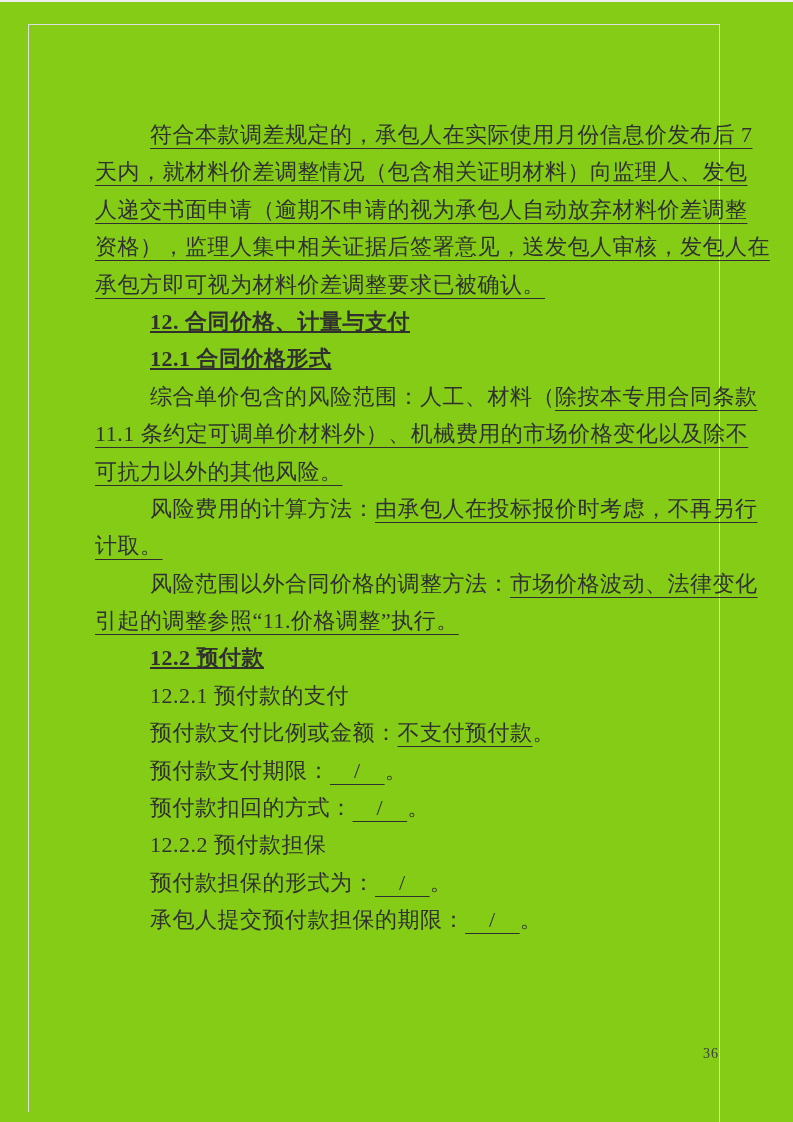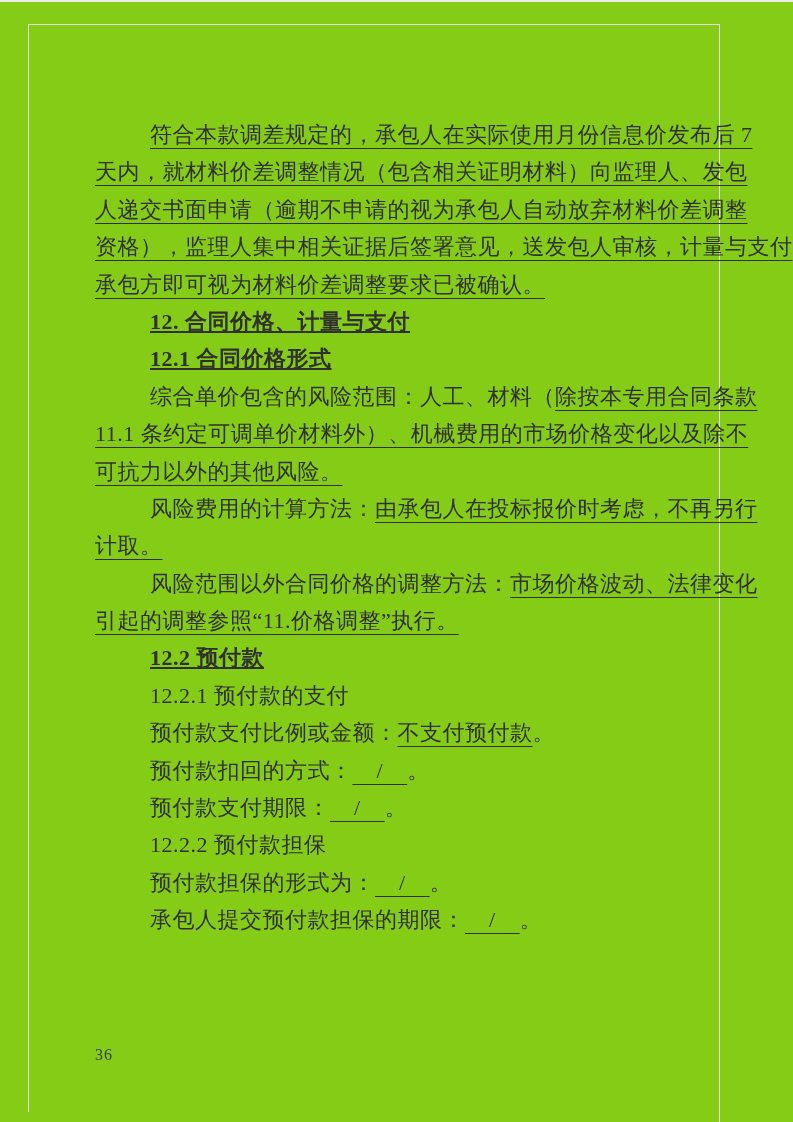--- a/index.html
+++ b/index.html
@@ -40,54 +40,54 @@
   .u {
     text-decoration: underline;
     text-decoration-thickness: 1.2px;
     text-underline-offset: 6px;
     text-decoration-skip-ink: none;
   }
   .footer-pagenum {
     position: absolute;
     left: 95px; top: 1046px;
     width: 624px;
-    text-align: left;
-    font-size: 16px;
+    text-align: right;
+    font-size: 14px;
     color: #3a3f44;
     letter-spacing: 1px;
   }
 </style>
 </head>
 <body>
 
 <div class="page">
   <div class="scan-edge scan-edge-screen-top"></div>
   <div class="scan-edge scan-edge-top"></div>
   <div class="scan-edge scan-edge-left"></div>
   <div class="scan-edge scan-edge-right"></div>
 
   <div class="doc-body">
       <div class="line indent"><span class="u">符合本款调差规定的，承包人在实际使用月份信息价发布后 7</span></div>
       <div class="line"><span class="u">天内，就材料价差调整情况（包含相关证明材料）向监理人、发包</span></div>
       <div class="line"><span class="u">人递交书面申请（逾期不申请的视为承包人自动放弃材料价差调整</span></div>
-      <div class="line"><span class="u">资格），监理人集中相关证据后签署意见，送发包人审核，计量与支付</span></div>
+      <div class="line"><span class="u">资格），监理人集中相关证据后签署意见，送发包人审核，发包人在</span></div>
       <div class="line"><span class="u">承包方即可视为材料价差调整要求已被确认。</span></div>
       <div class="line indent bold"><span>12. 合同价格、计量与支付</span></div>
       <div class="line indent bold"><span>12.1 合同价格形式</span></div>
       <div class="line indent"><span>综合单价包含的风险范围：人工、材料（</span><span class="u">除按本专用合同条款</span></div>
       <div class="line"><span class="u">11.1 条约定可调单价材料外）、机械费用的市场价格变化以及除不</span></div>
       <div class="line"><span class="u">可抗力以外的其他风险。</span></div>
       <div class="line indent"><span>风险费用的计算方法：</span><span class="u">由承包人在投标报价时考虑，不再另行</span></div>
       <div class="line"><span class="u">计取。</span></div>
       <div class="line indent"><span>风险范围以外合同价格的调整方法：</span><span class="u">市场价格波动、法律变化</span></div>
       <div class="line"><span class="u">引起的调整参照“11.价格调整”执行。</span></div>
       <div class="line indent bold"><span>12.2 预付款</span></div>
       <div class="line indent"><span>12.2.1 预付款的支付</span></div>
       <div class="line indent"><span>预付款支付比例或金额：</span><span class="u">不支付预付款</span><span>。</span></div>
+      <div class="line indent"><span>预付款支付期限：</span><span class="u">&nbsp;&nbsp;&nbsp;&nbsp;/&nbsp;&nbsp;&nbsp;&nbsp;</span><span>。</span></div>
       <div class="line indent"><span>预付款扣回的方式：</span><span class="u">&nbsp;&nbsp;&nbsp;&nbsp;/&nbsp;&nbsp;&nbsp;&nbsp;</span><span>。</span></div>
-      <div class="line indent"><span>预付款支付期限：</span><span class="u">&nbsp;&nbsp;&nbsp;&nbsp;/&nbsp;&nbsp;&nbsp;&nbsp;</span><span>。</span></div>
       <div class="line indent"><span>12.2.2 预付款担保</span></div>
       <div class="line indent"><span>预付款担保的形式为：</span><span class="u">&nbsp;&nbsp;&nbsp;&nbsp;/&nbsp;&nbsp;&nbsp;&nbsp;</span><span>。</span></div>
       <div class="line indent"><span>承包人提交预付款担保的期限：</span><span class="u">&nbsp;&nbsp;&nbsp;&nbsp;/&nbsp;&nbsp;&nbsp;&nbsp;</span><span>。</span></div>
     </div>
 
   <div class="footer-pagenum">36</div>
 </div>
 
 </body></html>

